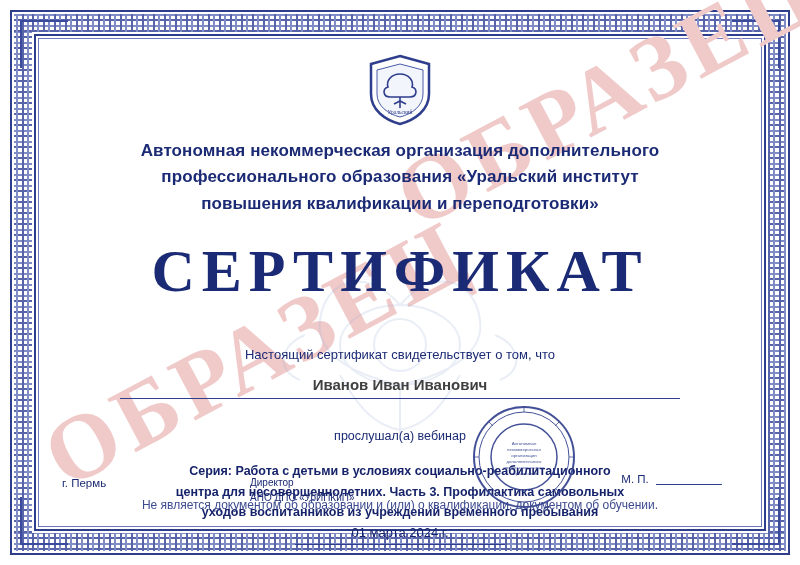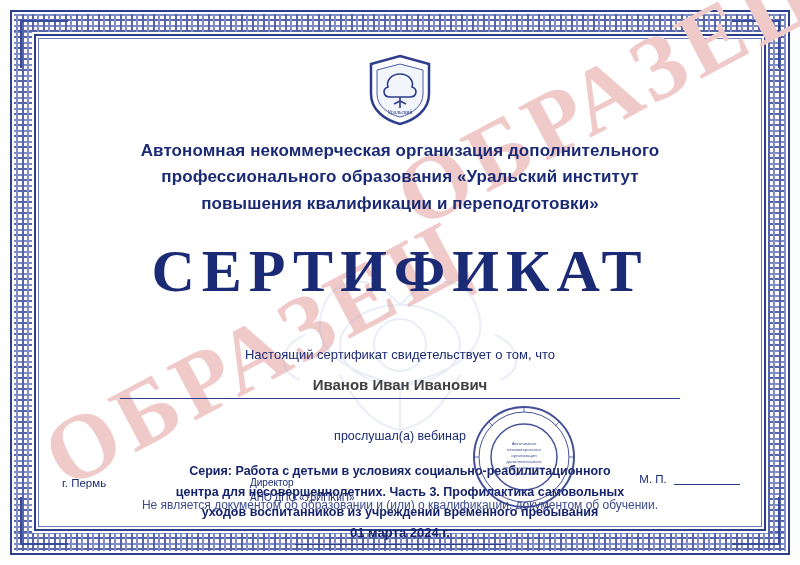--- a/index.html
+++ b/index.html
@@ -177,21 +177,21 @@
   .director {
     position: absolute;
     left: 190px; top: 20px;
     width: 230px;
     font-size: 10px;
     line-height: 1.5;
     color: #1b2a74;
   }
   .mp {
     position: absolute;
-    right: 0; top: 18px;
+    right: 18px; top: 18px;
     font-size: 11.5px;
     color: #1b2a74;
   }
   .mp-line {
     display: inline-block;
     width: 66px;
     border-bottom: 1px solid #2f3e8c;
     vertical-align: middle;
     margin-left: 4px;
     height: 10px;
@@ -218,21 +218,21 @@
   .date-block {
     position: absolute;
     left: 50%;
     transform: translateX(-50%);
     top: 525px;
     width: 210px;
     text-align: center;
   }
   .date-text {
     font-size: 13px;
-    font-weight: bold;
+    font-weight: normal;
     color: #16236a;
     padding-bottom: 4px;
   }
 </style>
 </head>
 <body>
 
 <div class="page">
 
   <div class="border-outer"></div>

